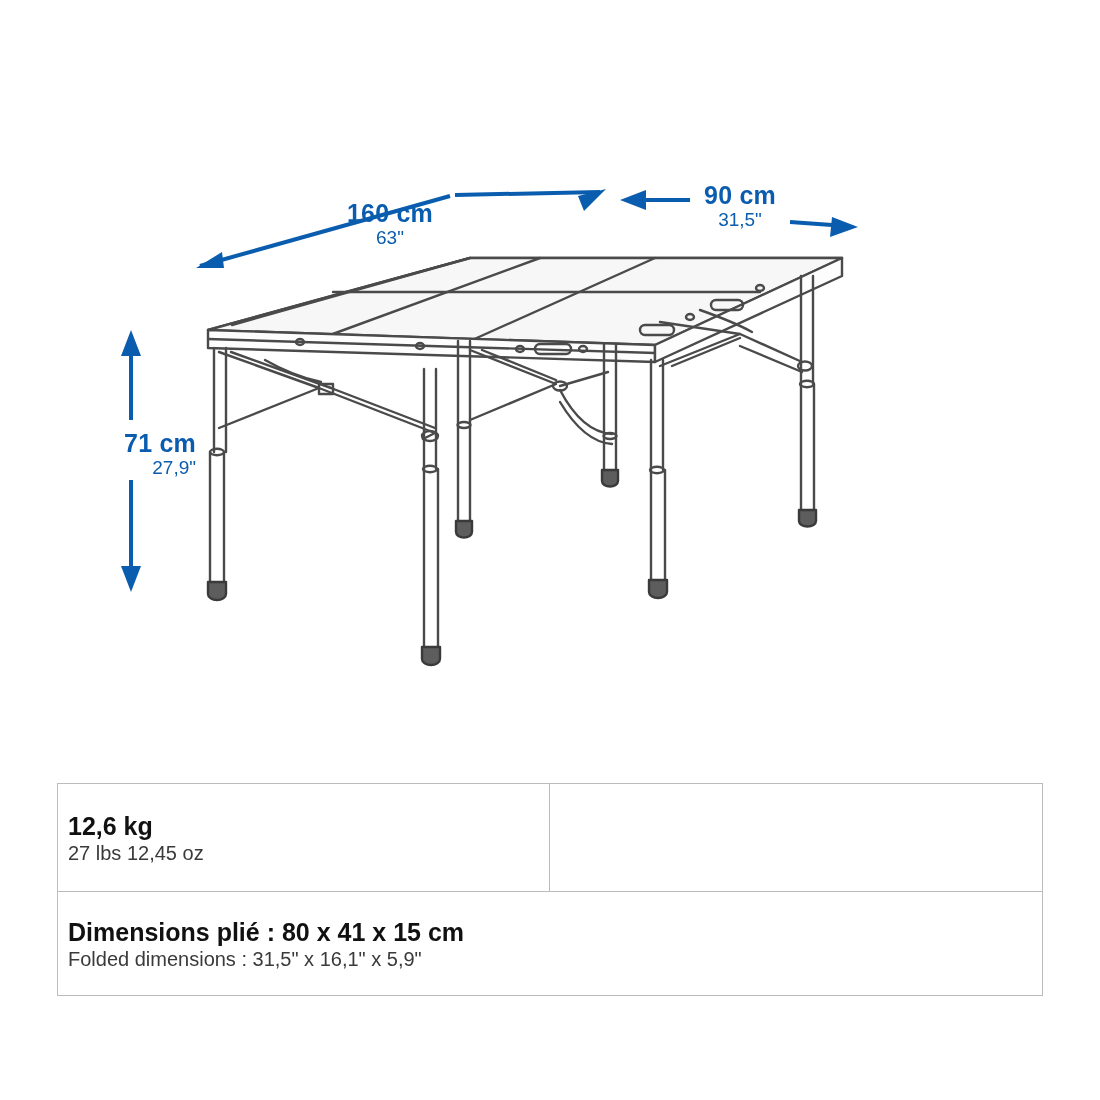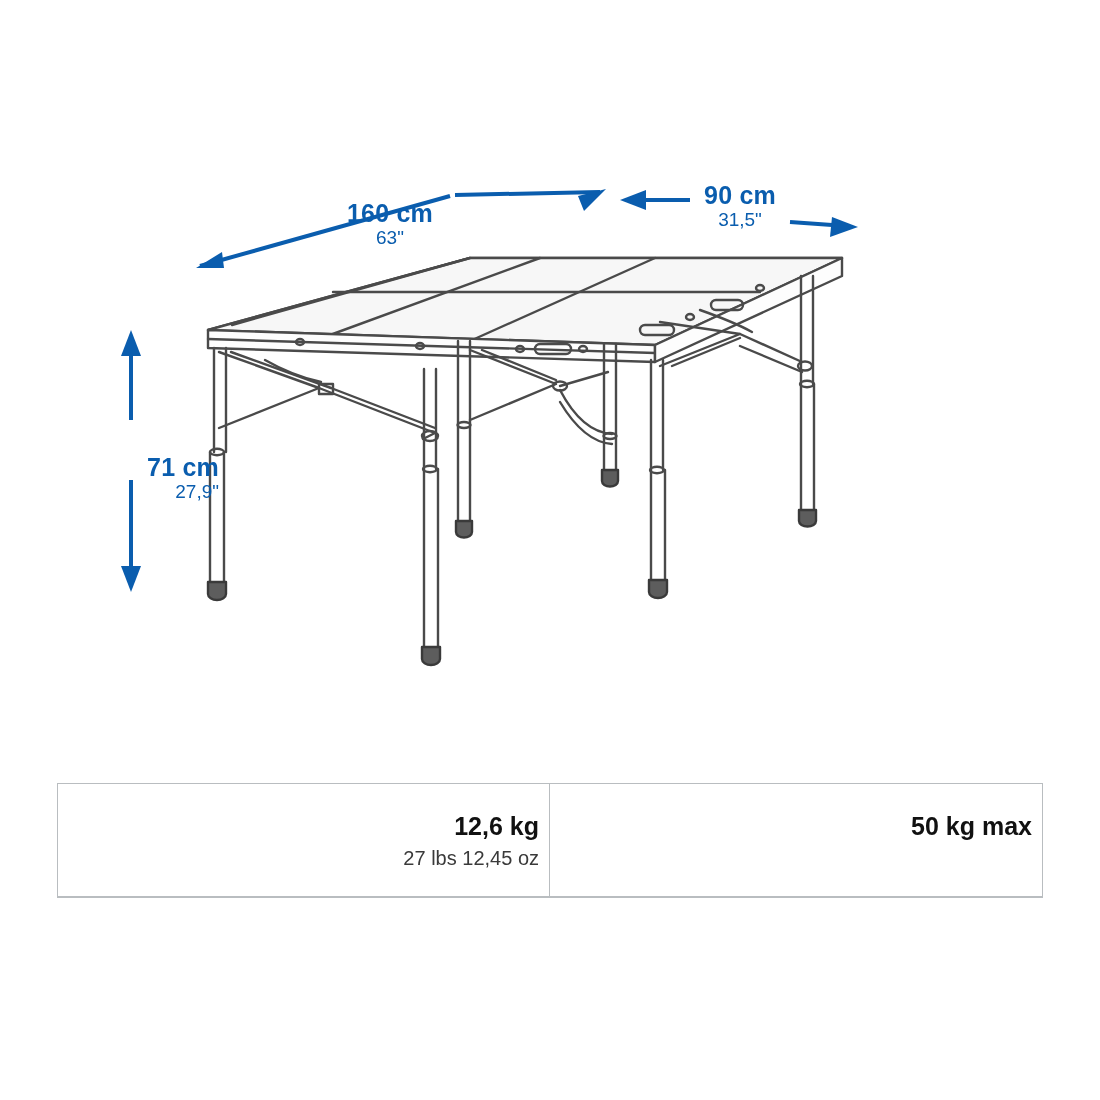--- a/index.html
+++ b/index.html
@@ -48,21 +48,21 @@
     letter-spacing: 0.2px;
   }
   .dim-sub {
     font-size: 19px;
     font-weight: normal;
     color: #0a5dae;
     margin-top: 2px;
   }
   #label-length { left: 300px; top: 200px; width: 180px; }
   #label-width  { left: 650px; top: 182px; width: 180px; }
-  #label-height { left: 69px;  top: 430px; width: 150px; text-align: right; margin-top: 24px; }
+  #label-height { left: 46px;  top: 430px; width: 150px; text-align: right; }
 
   
   .spec-table {
     position: absolute;
     left: 57px;
     top: 783px;
     width: 986px;
     border: 1px solid #b9bdc0;
     box-sizing: border-box;
     background: #ffffff;
@@ -71,40 +71,39 @@
     display: flex;
     width: 100%;
   }
   .spec-row.top {
     border-bottom: 1px solid #b9bdc0;
   }
   .spec-cell {
     flex: 1 1 50%;
     box-sizing: border-box;
     padding: 28px 10px 26px 10px;
-    text-align: right;
+    text-align: left;
   }
   .spec-cell.left-cell {
     border-right: 1px solid #b9bdc0;
   }
   .spec-cell.full {
     flex: 1 1 100%;
     padding: 26px 10px 24px 10px;
   }
   .spec-primary {
     font-size: 25px;
     font-weight: bold;
     color: #111111;
     line-height: 1.15;
   }
   .spec-secondary {
     font-size: 20px;
     font-weight: normal;
     color: #3a3a3a;
-    margin-top: 5px;
     line-height: 1.2;
   }
 </style>
 </head>
 <body>
 
 <div class="sheet">
 
   <div class="diagram">
     <svg width="1100" height="770" viewBox="0 0 1100 770" xmlns="http://www.w3.org/2000/svg">
@@ -237,19 +236,24 @@
   </div>
 
   <div class="spec-table">
 
     <div class="spec-row top">
       <div class="spec-cell left-cell">
         <div class="spec-primary">12,6 kg</div>
         <div class="spec-secondary">27 lbs 12,45 oz</div>
       </div>
       <div class="spec-cell">
-        <div class="spec-primary">50 kg max</div>
       </div>
     </div>
 
+    <div class="spec-row">
+      <div class="spec-cell full">
+        <div class="spec-primary">Dimensions plié : 80 x 41 x 15 cm</div>
+        <div class="spec-secondary">Folded dimensions : 31,5" x 16,1" x 5,9"</div>
+      </div>
+    </div>
 
   </div>
 </div>
 
 </body></html>

